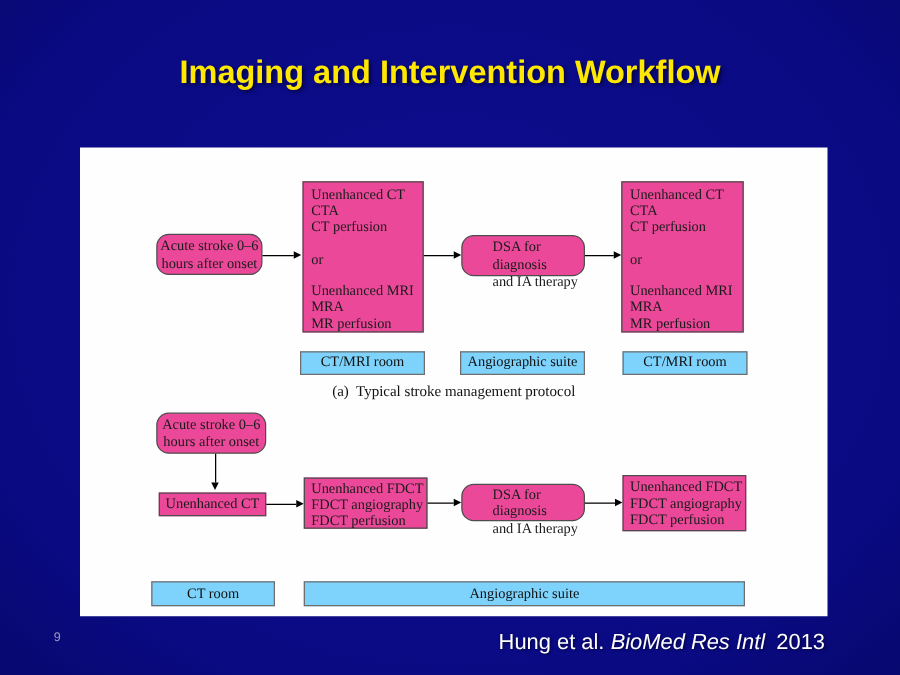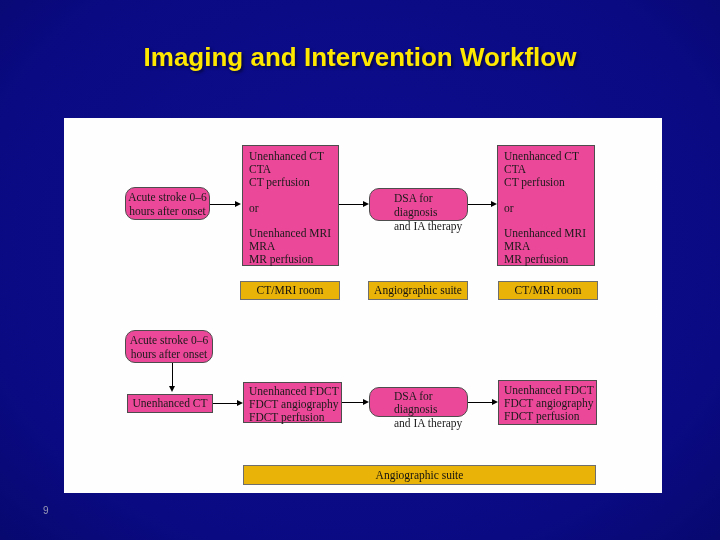--- a/index.html
+++ b/index.html
@@ -45,21 +45,21 @@
   .box.center { text-align: center; }
   .twoline { line-height: 14px; padding-top: 2px; border-radius: 10px; }
   .twoline.leftpad { text-align: left; padding-left: 24px; }
   .mbox { padding: 4px 0 0 6px; }
   .mbox div { height: 12.9px; line-height: 12.9px; }
   .fdct { padding: 2px 0 0 5px; }
   .fdct div { height: 13.2px; line-height: 13.2px; }
   .oneline { line-height: 17px; text-align: center; }
   .roombar {
     position: absolute;
-    background: #eab308;
+    background: #7dd3fc;
     border: 1px solid #6E6E6E;
     box-sizing: border-box;
     text-align: center;
     font-family: "Liberation Serif", serif;
     font-size: 11.5px;
     color: #111;
   }
   .caption {
     position: absolute;
     left: 0; right: 0;
@@ -144,20 +144,21 @@
       <div></div>
       <div>Unenhanced MRI</div>
       <div>MRA</div>
       <div>MR perfusion</div>
     </div>
 
     <div class="roombar" style="left:176px; top:163px; width:100px; height:19px; line-height:17px;">CT/MRI room</div>
     <div class="roombar" style="left:304px; top:163px; width:100px; height:19px; line-height:17px;">Angiographic suite</div>
     <div class="roombar" style="left:434px; top:163px; width:100px; height:19px; line-height:17px;">CT/MRI room</div>
 
+    <div class="caption" style="top:188px;">(a)  Typical stroke management protocol</div>
 
     <div class="box center twoline" style="left:61px; top:212px; width:88px; height:33px;">
       <div>Acute stroke 0–6</div>
       <div>hours after onset</div>
     </div>
 
     <div class="arrow-d" style="left:108px; top:245px; height:23px;"></div>
 
     <div class="box oneline" style="left:63px; top:276px; width:86px; height:19px;">Unenhanced CT</div>
 
@@ -177,20 +178,24 @@
     </div>
 
     <div class="arrow-r" style="left:404px; top:284px; width:24px;"></div>
 
     <div class="box fdct" style="left:434px; top:262px; width:99px; height:45px; padding-top:3px;">
       <div>Unenhanced FDCT</div>
       <div>FDCT angiography</div>
       <div>FDCT perfusion</div>
     </div>
 
+    <div class="roombar" style="left:57px; top:347px; width:99px; height:20px; line-height:18px;">CT room</div>
     <div class="roombar" style="left:179px; top:347px; width:353px; height:20px; line-height:18px;">Angiographic suite</div>
 
   </div>
 
   <div class="page-num">9</div>
 
+  <div class="citation">
+    <span>Hung et al.</span><span class="it">BioMed Res Intl</span><span class="yr">2013</span>
+  </div>
 
 </div>
 
 </body></html>

